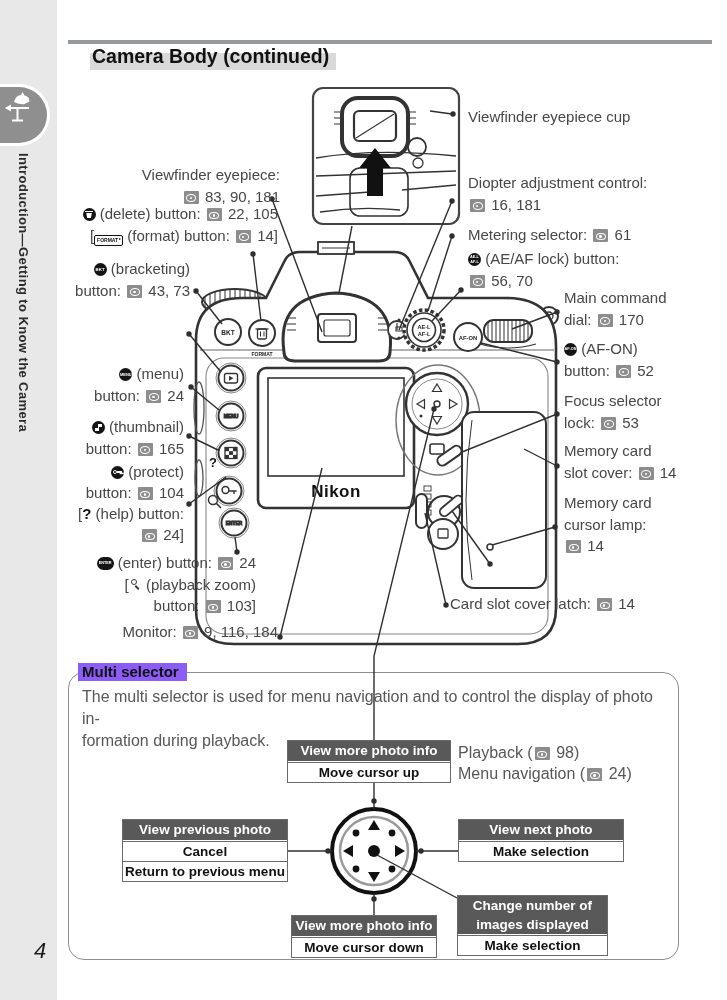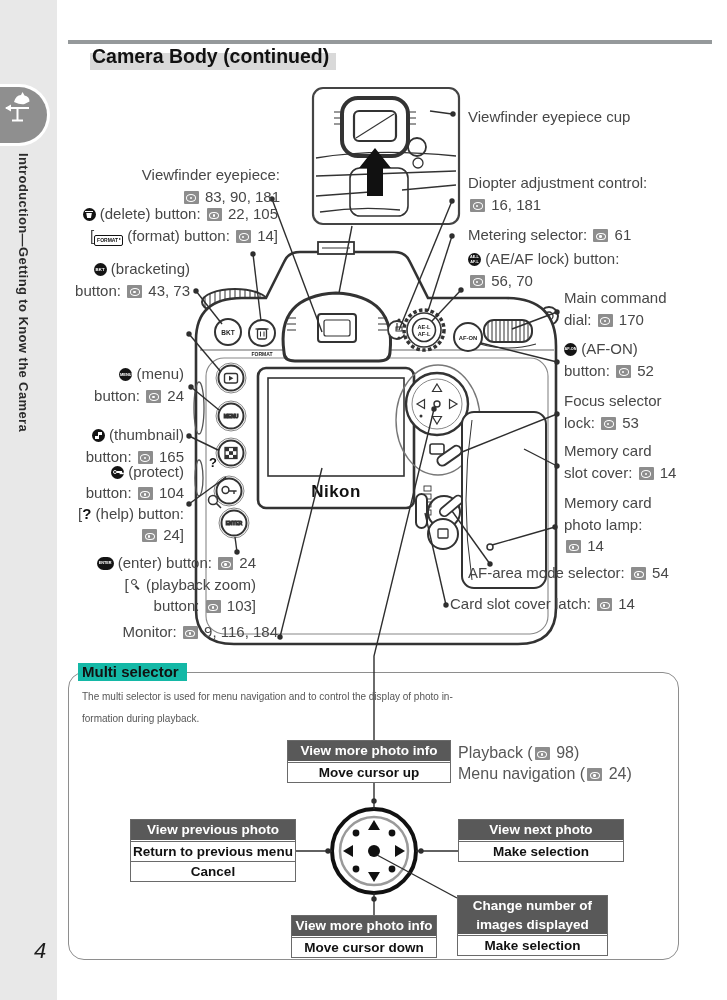--- a/index.html
+++ b/index.html
@@ -61,23 +61,23 @@
         border-left:2.6px solid #111;border-top:1.6px solid transparent;border-bottom:1.6px solid transparent;}
   .ic-zoom{width:13px;height:13px;}
   .ic-zoom::before{content:"";position:absolute;left:2px;top:0.6px;width:6.4px;height:6.4px;
         border:1.6px solid #3a3a3a;border-radius:50%;box-sizing:border-box;}
   .ic-zoom::after{content:"";position:absolute;left:7.6px;top:6.6px;width:5px;height:1.8px;
         background:#3a3a3a;transform:rotate(45deg);transform-origin:0 0;}
   .ic-q{background:none;color:#111;font-weight:bold;font-size:15px;vertical-align:0;}
   
   .ms-box{position:absolute;left:68px;top:672px;width:609px;height:286px;
         border:1.6px solid #8e8e8e;border-radius:16px;}
-  .ms-heading{position:absolute;left:78px;top:663px;background:#14b8a6;padding:0 8px 0 4px;
+  .ms-heading{position:absolute;left:78px;top:663px;background:#8b5cf6;padding:0 8px 0 4px;
         font-size:15px;font-weight:bold;color:#111;line-height:18px;}
-  .ms-desc{position:absolute;left:82px;top:686px;width:586px;font-size:10px;line-height:22px;
+  .ms-desc{position:absolute;left:82px;top:686px;width:586px;font-size:16px;line-height:22px;
         color:#575757;white-space:pre-line;}
   .ms-table{position:absolute;border:1.3px solid #6a6a6a;background:#eab308;box-sizing:border-box;}
   .ms-th{background:#595959;color:#fff;font-weight:bold;font-size:13.5px;line-height:19.5px;
         text-align:center;border-bottom:1.3px solid #fff;}
   .ms-th .h2{line-height:18.5px;}
   .ms-td{background:#fff;color:#111;font-weight:bold;font-size:13.5px;line-height:19px;
         text-align:center;border-top:1.3px solid #6a6a6a;}
   .ms-note{position:absolute;font-size:16px;color:#575757;line-height:21px;white-space:nowrap;}
   svg{position:absolute;left:0;top:0;}
 </style>
@@ -351,21 +351,21 @@
       <div class="cl-line"><span>[</span><span class="ic ic-format">FORMAT</span><span> (format) button: </span><span class="ic ic-eye"></span><span> 14]</span></div>
     </div>
   <div class="callout ra" style="left:58px;top:258px;width:132px;">
       <div class="cl-line"><span class="ic ic-round ic-bkt">BKT</span><span> (bracketing)</span></div>
       <div class="cl-line"><span>button: </span><span class="ic ic-eye"></span><span> 43, 73</span></div>
     </div>
   <div class="callout ra" style="left:58px;top:363px;width:126px;">
       <div class="cl-line"><span class="ic ic-round ic-menu">MENU</span><span> (menu)</span></div>
       <div class="cl-line"><span>button: </span><span class="ic ic-eye"></span><span> 24</span></div>
     </div>
-  <div class="callout ra" style="left:58px;top:416px;width:126px;margin-top:8px;">
+  <div class="callout ra" style="left:58px;top:416px;width:126px;">
       <div class="cl-line"><span class="ic ic-round ic-thumb"></span><span> (thumbnail)</span></div>
       <div class="cl-line"><span>button: </span><span class="ic ic-eye"></span><span> 165</span></div>
     </div>
   <div class="callout ra tight" style="left:56px;top:461px;width:128px;">
       <div class="cl-line"><span class="ic ic-round ic-protect"></span><span> (protect)</span></div>
       <div class="cl-line"><span>button: </span><span class="ic ic-eye"></span><span> 104</span></div>
       <div class="cl-line"><span>[</span><span class="ic ic-q">?</span><span> (help) button:</span></div>
       <div class="cl-line"><span class="ic ic-eye"></span><span> 24]</span></div>
     </div>
   <div class="callout ra" style="left:60px;top:552px;width:196px;">
@@ -403,25 +403,22 @@
   <div class="callout" style="left:564px;top:390px;">
       <div class="cl-line"><span>Focus selector</span></div>
       <div class="cl-line"><span>lock: </span><span class="ic ic-eye"></span><span> 53</span></div>
     </div>
   <div class="callout" style="left:564px;top:440px;">
       <div class="cl-line"><span>Memory card</span></div>
       <div class="cl-line"><span>slot cover: </span><span class="ic ic-eye"></span><span> 14</span></div>
     </div>
   <div class="callout" style="left:564px;top:492px;">
       <div class="cl-line"><span>Memory card</span></div>
-      <div class="cl-line"><span>photo lamp:</span></div>
+      <div class="cl-line"><span>cursor lamp:</span></div>
       <div class="cl-line"><span class="ic ic-eye"></span><span> 14</span></div>
-    </div>
-  <div class="callout" style="left:468px;top:562px;">
-      <div class="cl-line"><span>AF-area mode selector: </span><span class="ic ic-eye"></span><span> 54</span></div>
     </div>
   <div class="callout" style="left:450px;top:593px;">
       <div class="cl-line"><span>Card slot cover latch: </span><span class="ic ic-eye"></span><span> 14</span></div>
     </div>
 
   <div class="ms-heading">Multi selector</div>
   <div class="ms-desc">The multi selector is used for menu navigation and to control the display of photo in-
 formation during playback.</div>
 
   <div class="ms-table" style="left:287px;top:740px;width:164px;">
@@ -429,26 +426,26 @@
         <div>View more photo info</div>
       </div>
       <div class="ms-td">Move cursor up</div>
     </div>
   <div class="ms-note" style="left:458px;top:742px;">
       <div class="cl-line"><span>Playback (</span><span class="ic ic-eye"></span><span> 98)</span></div>
     </div>
   <div class="ms-note" style="left:458px;top:763px;">
       <div class="cl-line"><span>Menu navigation (</span><span class="ic ic-eye"></span><span> 24)</span></div>
     </div>
-  <div class="ms-table" style="left:130px;top:819px;width:166px;">
+  <div class="ms-table" style="left:122px;top:819px;width:166px;">
       <div class="ms-th">
         <div>View previous photo</div>
       </div>
+      <div class="ms-td">Cancel</div>
       <div class="ms-td">Return to previous menu</div>
-      <div class="ms-td">Cancel</div>
     </div>
   <div class="ms-table" style="left:458px;top:819px;width:166px;">
       <div class="ms-th">
         <div>View next photo</div>
       </div>
       <div class="ms-td">Make selection</div>
     </div>
   <div class="ms-table" style="left:291px;top:915px;width:146px;">
       <div class="ms-th">
         <div>View more photo info</div>

